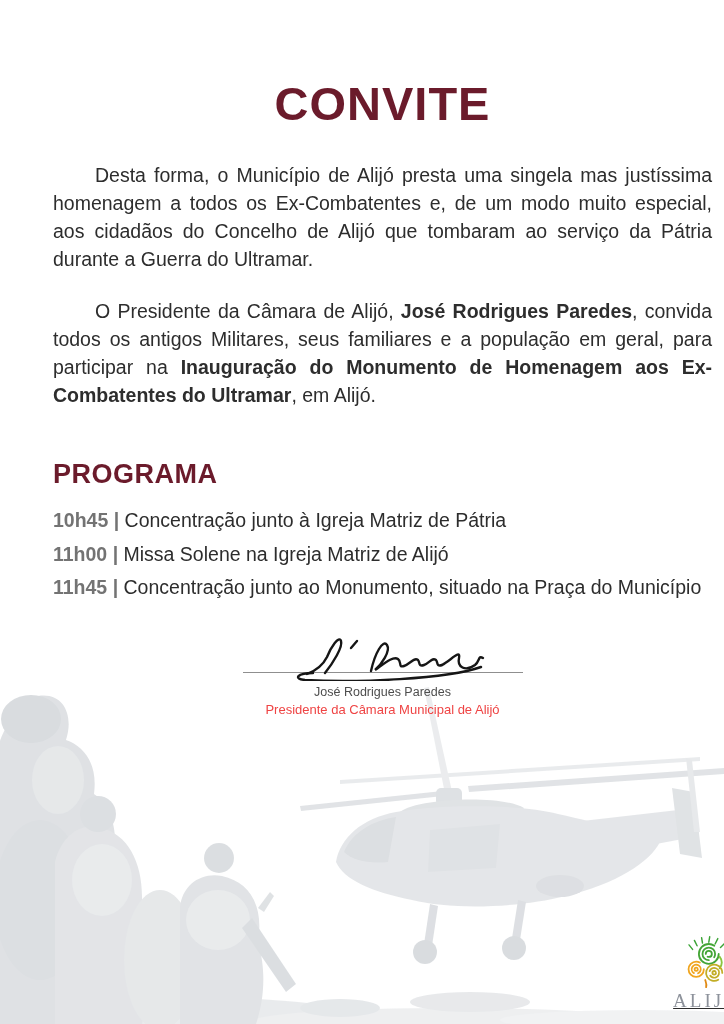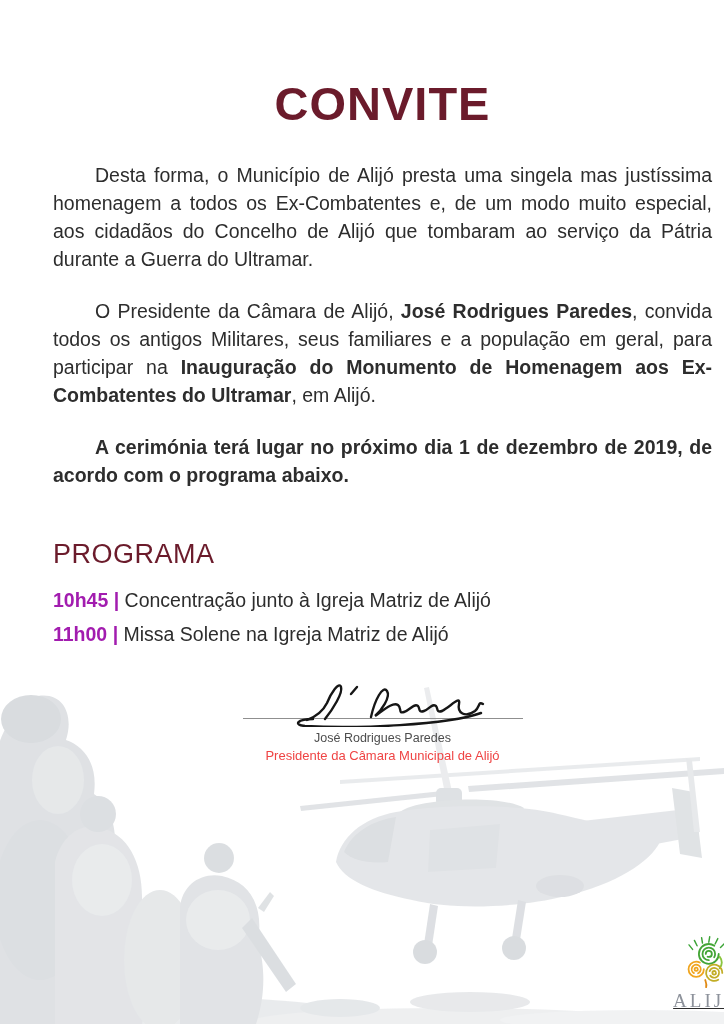--- a/index.html
+++ b/index.html
@@ -31,32 +31,32 @@
     font-size:19.5px;
     line-height:28px;
     text-align:justify;
     text-indent:42px;
     color:var(--body-text,#2d2d2d);
   }
   .b{font-weight:bold;}
   .prog-heading{
     margin:50px 0 14px;
     font-size:27px;
-    font-weight:normal;
+    font-weight:bold;
     letter-spacing:.5px;
     color:var(--accent-maroon,#6b1b2b);
   }
   .prog-item{
     margin:0;
     font-size:19.5px;
     line-height:33.5px;
     text-align:left;
     color:var(--body-text,#2d2d2d);
   }
-  .prog-time{font-weight:bold;color:#a21caf;}
+  .prog-time{font-weight:bold;color:#737373;}
   
   .sig{width:280px;margin:22px auto 0;text-align:center;}
   .sig svg{display:block;margin:0 auto;}
   .sig-line{border:0;border-top:1px solid #8f8f8f;margin:-9px 0 11px;}
   .sig-name{font-size:12.5px;line-height:17px;color:#4d4d4d;}
   .sig-role{font-size:13px;line-height:17px;color:#ef4444;}
   
   .logo{position:absolute;right:20px;bottom:12px;z-index:3;width:76px;text-align:center;text-decoration:underline;}
   .logo svg{display:block;margin:0 auto 1px;}
   .logo-wordmark{
@@ -133,28 +133,28 @@
     </g>
   </svg>
 
   <div class="content">
 
     <h1 class="doc-title">CONVITE</h1>
 
     <div class="body-copy">
       <p class="para"><span>Desta forma, o Município de Alijó presta uma singela mas justíssima homenagem a todos os Ex-Combatentes e, de um modo muito especial, aos cidadãos do Concelho de Alijó que tombaram ao serviço da Pátria durante a Guerra do Ultramar.</span></p>
       <p class="para"><span>O Presidente da Câmara de Alijó, </span><span class="b">José Rodrigues Paredes</span><span>, convida todos os antigos Militares, seus familiares e a população em geral, para participar na </span><span class="b">Inauguração do Monumento de Homenagem aos Ex-Combatentes do Ultramar</span><span>, em Alijó.</span></p>
-      <p class="para"><span class="b">A cerimónia terá lugar no próximo dia 1 de dezembro de 2019, de acordo com o programa abaixo.</span></p>
     </div>
 
     <h2 class="prog-heading">PROGRAMA</h2>
 
     <div>
-        <p class="prog-item"><span class="prog-time">10h45 | </span><span>Concentração junto à Igreja Matriz de Alijó</span></p>
+        <p class="prog-item"><span class="prog-time">10h45 | </span><span>Concentração junto à Igreja Matriz de Pátria</span></p>
         <p class="prog-item"><span class="prog-time">11h00 | </span><span>Missa Solene na Igreja Matriz de Alijó</span></p>
+        <p class="prog-item"><span class="prog-time">11h45 | </span><span>Concentração junto ao Monumento, situado na Praça do Município</span></p>
       </div>
 
     <div class="sig">
       <svg width="232" height="54" viewBox="0 0 232 54" fill="none">
         <g stroke="#161616" stroke-width="2.4" stroke-linecap="round" fill="none">
           <path d="M40,47 C48,44 56,38 60,30 C64,20 72,8 74,14 C76,20 66,36 58,46"></path>
           <path d="M84,21 L90,14"></path>
           <path d="M104,44 C108,26 116,12 120,18 C124,24 114,38 108,43 C118,36 126,29 131,32 C135,35 131,41 137,39 C143,37 147,30 151,33 C153,35 151,40 157,38 C163,36 165,30 169,33 C171,35 169,40 175,38"></path>
           <path d="M175,38 C184,33 194,22 192,31 C190,40 198,45 208,38 C213,34 211,28 216,31"></path>
           <path d="M214,40 C180,52 90,56 38,53 C26,52 30,46 46,46"></path>

